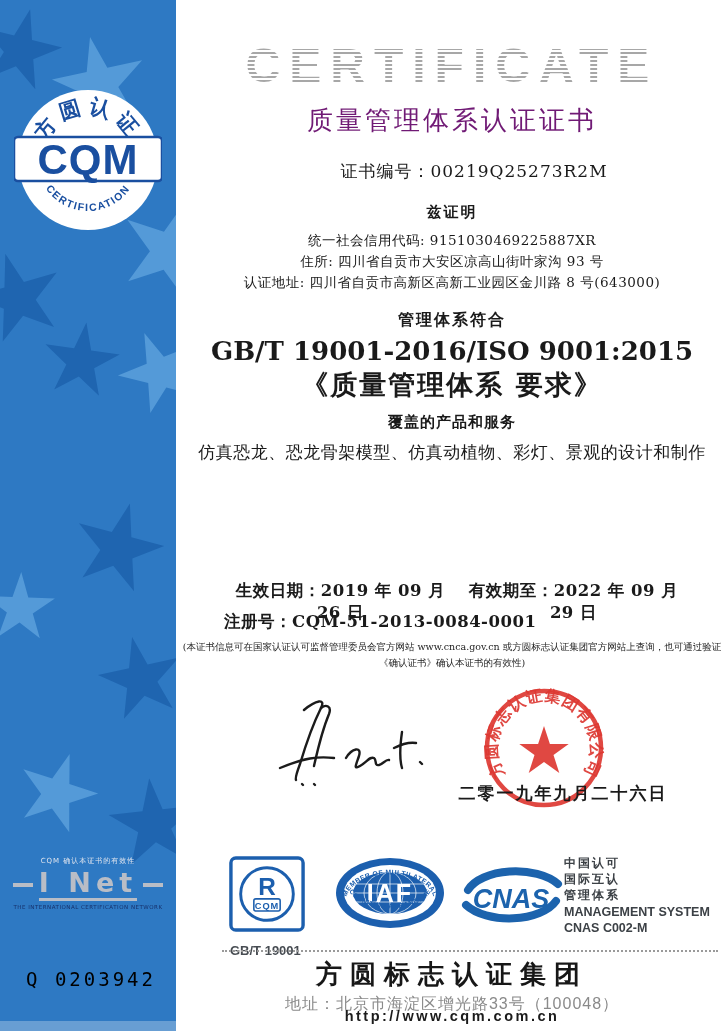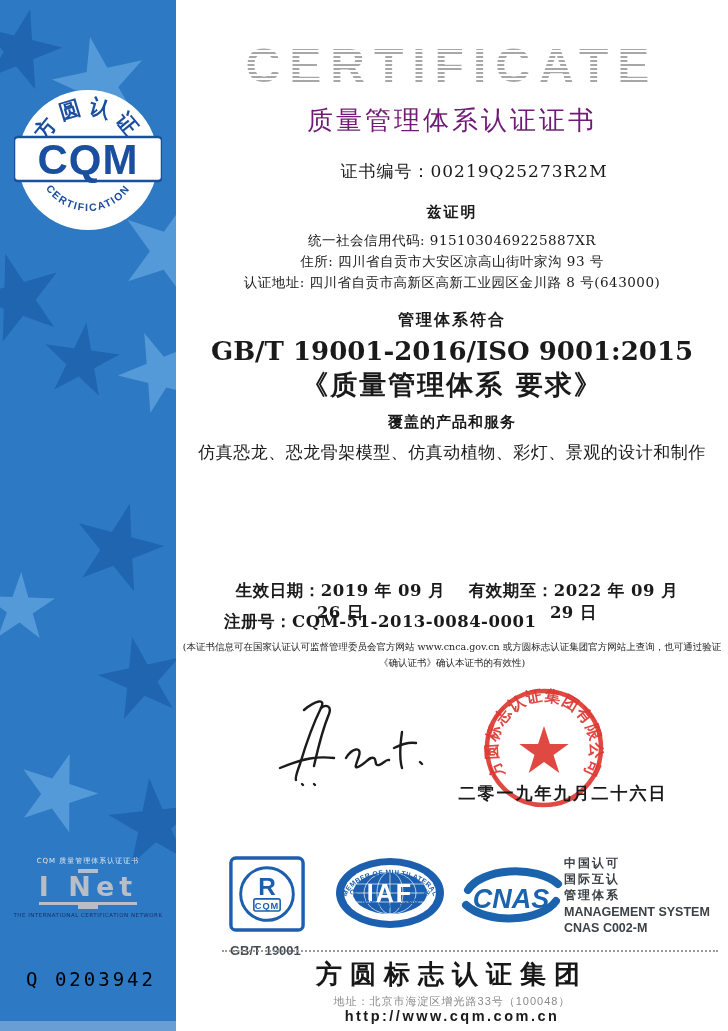--- a/index.html
+++ b/index.html
@@ -10,21 +10,21 @@
   .band{position:absolute;left:0;top:0;width:176px;height:1031px;background:#2e79c3;overflow:hidden;}
   .star{position:absolute;clip-path:polygon(50% 0%,61% 35%,98% 35%,68% 57%,79% 91%,50% 70%,21% 91%,32% 57%,2% 35%,39% 35%);}
   .star.dark{background:#1f65b0;}
   .star.light{background:#549ad8;}
   .band-bottom-strip{position:absolute;left:0;bottom:0;width:176px;height:10px;background:rgba(255,255,255,.28);}
 
   .cqm-logo{position:absolute;left:14px;top:86px;width:148px;height:148px;}
 
   .iqnet{position:absolute;left:0;top:856px;width:176px;text-align:center;}
   .iqnet-cap-top{font-family:"DejaVu Sans",sans-serif;font-size:7px;letter-spacing:1px;color:#dfe4ee;}
-  .iqnet-main-row{display:flex;align-items:center;justify-content:center;margin-top:3px;flex-direction:column;}
+  .iqnet-main-row{display:flex;align-items:center;justify-content:center;margin-top:3px;}
   .iqnet-dash{width:20px;border-top:4px solid #b9bdc6;margin:0 6px;}
   .iqnet-main{font-family:"DejaVu Sans",sans-serif;font-weight:bold;font-size:27px;line-height:1;
               color:#b9bdc6;letter-spacing:5px;border-bottom:3px solid #b9bdc6;padding-bottom:2px;}
   .iqnet-cap-bot{font-family:"DejaVu Sans",sans-serif;font-size:5.5px;letter-spacing:.5px;color:#16306b;margin-top:3px;}
 
   .serial{position:absolute;left:26px;top:968px;font-family:"DejaVu Sans Mono",monospace;
           font-size:19px;letter-spacing:3px;color:#000000;}
 
   
   .main{position:absolute;left:176px;top:0;width:552px;height:1031px;text-align:center;}
@@ -60,21 +60,21 @@
                   font-weight:bold;font-size:13px;color:#474c52;}
   .mark-iaf{position:absolute;top:856px;left:158px;width:112px;height:74px;}
   .mark-cnas{position:absolute;top:862px;left:282px;width:108px;height:66px;}
   .cnas-lines{position:absolute;top:855px;left:388px;text-align:left;color:#3c4146;}
   .cnas-lines .zh{font-size:12px;font-weight:bold;letter-spacing:2px;line-height:1.35;}
   .cnas-lines .en{font-family:"Liberation Sans",sans-serif;font-size:12.5px;font-weight:bold;line-height:1.35;}
 
   .separator{position:absolute;top:950px;left:46px;right:10px;border-top:2px dotted #9a9a9a;}
   .org-name{position:absolute;top:957px;left:0;right:0;text-align:center;font-size:26px;font-weight:bold;letter-spacing:8px;color:#171717;}
   .org-address{position:absolute;top:994px;left:0;right:0;text-align:center;
-               font-family:"Liberation Sans",sans-serif;font-size:11px;color:#8a8a8a;letter-spacing:1px;}
+               font-family:"Liberation Sans",sans-serif;font-size:16px;color:#8a8a8a;letter-spacing:1px;}
   .org-url{position:absolute;top:1008px;left:0;right:0;text-align:center;
            font-family:"Liberation Sans",sans-serif;font-weight:bold;font-size:14.5px;letter-spacing:2.5px;color:#1b1b1b;}
 </style>
 </head>
 <body>
 
 <div class="page">
 
   <div class="band">
     <div class="star dark" style="left:-22px;top:8px;width:84px;height:84px;transform:rotate(14deg);"></div>
@@ -100,21 +100,21 @@
         <textPath href="#cqmTop" startOffset="50%" text-anchor="middle">方圆认证</textPath>
       </text>
       <rect x="0" y="51" width="148" height="44" rx="4" fill="#ffffff" stroke="#1a4fa0" stroke-width="2.5"></rect>
       <text x="74" y="88" text-anchor="middle" font-family="Liberation Sans, sans-serif" font-size="42" font-weight="bold" fill="#1a4fa0" letter-spacing="1">CQM</text>
       <text font-family="Liberation Sans, sans-serif" font-size="10.5" font-weight="bold" fill="#1a4fa0" letter-spacing="1.5">
         <textPath href="#cqmBot" startOffset="50%" text-anchor="middle">CERTIFICATION</textPath>
       </text>
     </svg>
 
     <div class="iqnet">
-      <div class="iqnet-cap-top">CQM 质量管理体系认证证书</div>
+      <div class="iqnet-cap-top">CQM 确认本证书的有效性</div>
       <div class="iqnet-main-row">
         <span class="iqnet-dash"></span>
         <span class="iqnet-main">I Net</span>
         <span class="iqnet-dash"></span>
       </div>
       <div class="iqnet-cap-bot">THE INTERNATIONAL CERTIFICATION NETWORK</div>
     </div>
 
     <div class="serial">Q 0203942</div>
     <div class="band-bottom-strip"></div>

